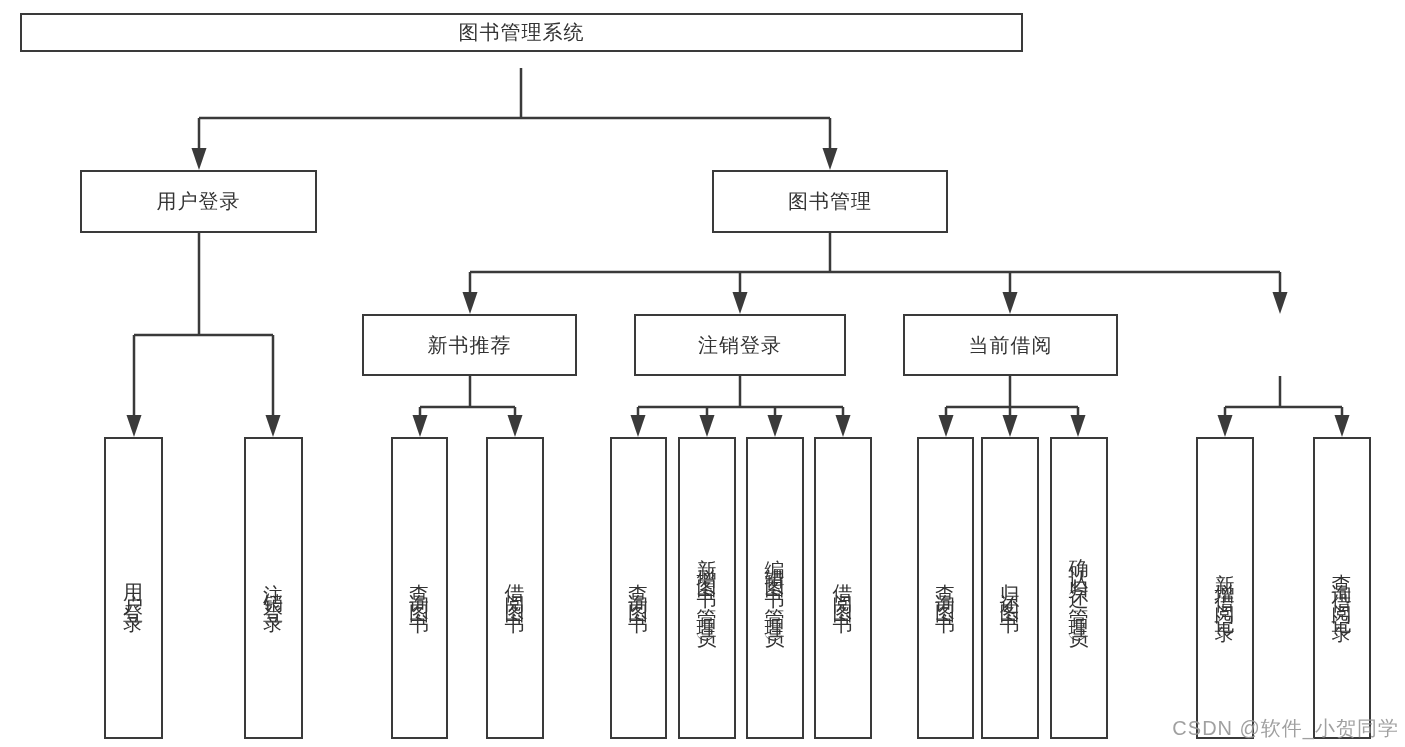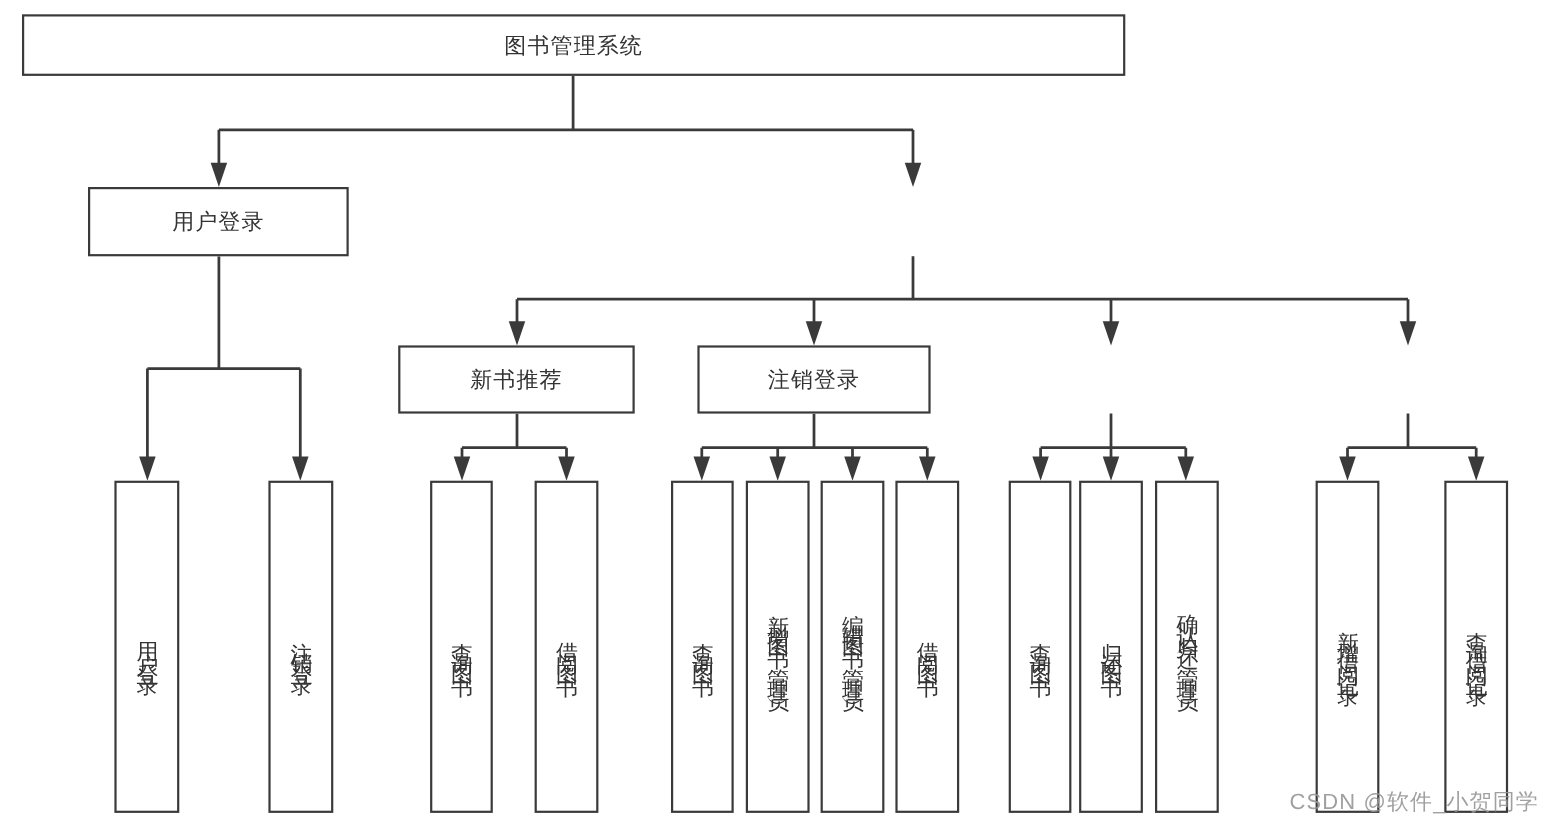--- a/index.html
+++ b/index.html
@@ -32,21 +32,21 @@
     text-align: center;
   }
   .leaf {
     writing-mode: vertical-lr;
     text-orientation: mixed;
     letter-spacing: 10px;
     font-size: 20px;
     line-height: 1;
   }
   
-  .n-root        { left: 20px;   top: 13px;  width: 1003px; height: 56px; }
+  .n-root        { left: 20px;   top: 13px;  width: 1003px; height: 39px; }
   .n-user-login  { left: 80px;   top: 170px; width: 237px;  height: 63px; }
   .n-book-mgmt   { left: 712px;  top: 170px; width: 236px;  height: 63px; }
   .n-new-book    { left: 362px;  top: 314px; width: 215px;  height: 62px; }
   .n-book-borrow { left: 634px;  top: 314px; width: 212px;  height: 62px; }
   .n-current     { left: 903px;  top: 314px; width: 215px;  height: 62px; }
   .n-records     { left: 1172px; top: 314px; width: 217px;  height: 62px; }
   .l1  { left: 104px;  top: 437px; width: 59px; height: 302px; }
   .l2  { left: 244px;  top: 437px; width: 59px; height: 302px; }
   .l3  { left: 391px;  top: 437px; width: 57px; height: 302px; }
   .l4  { left: 486px;  top: 437px; width: 58px; height: 302px; }
@@ -112,23 +112,25 @@
       <polygon points="1002.5,415 1017.5,415 1010,437"></polygon>
       <polygon points="1070.5,415 1085.5,415 1078,437"></polygon>
       <polygon points="1217.5,415 1232.5,415 1225,437"></polygon>
       <polygon points="1334.5,415 1349.5,415 1342,437"></polygon>
     </g>
   </svg>
 
   <div class="node n-root">图书管理系统</div>
 
   <div class="node n-user-login">用户登录</div>
+  <div class="node n-book-mgmt">图书管理</div>
 
   <div class="node n-new-book">新书推荐</div>
   <div class="node n-book-borrow">注销登录</div>
+  <div class="node n-current">当前借阅</div>
 
   <div class="node leaf l1">用户登录</div>
   <div class="node leaf l2">注销登录</div>
 
   <div class="node leaf l3">查询图书</div>
   <div class="node leaf l4">借阅图书</div>
 
   <div class="node leaf l5">查询图书</div>
   <div class="node leaf l6">新增图书（管理员）</div>
   <div class="node leaf l7">编辑图书（管理员）</div>

